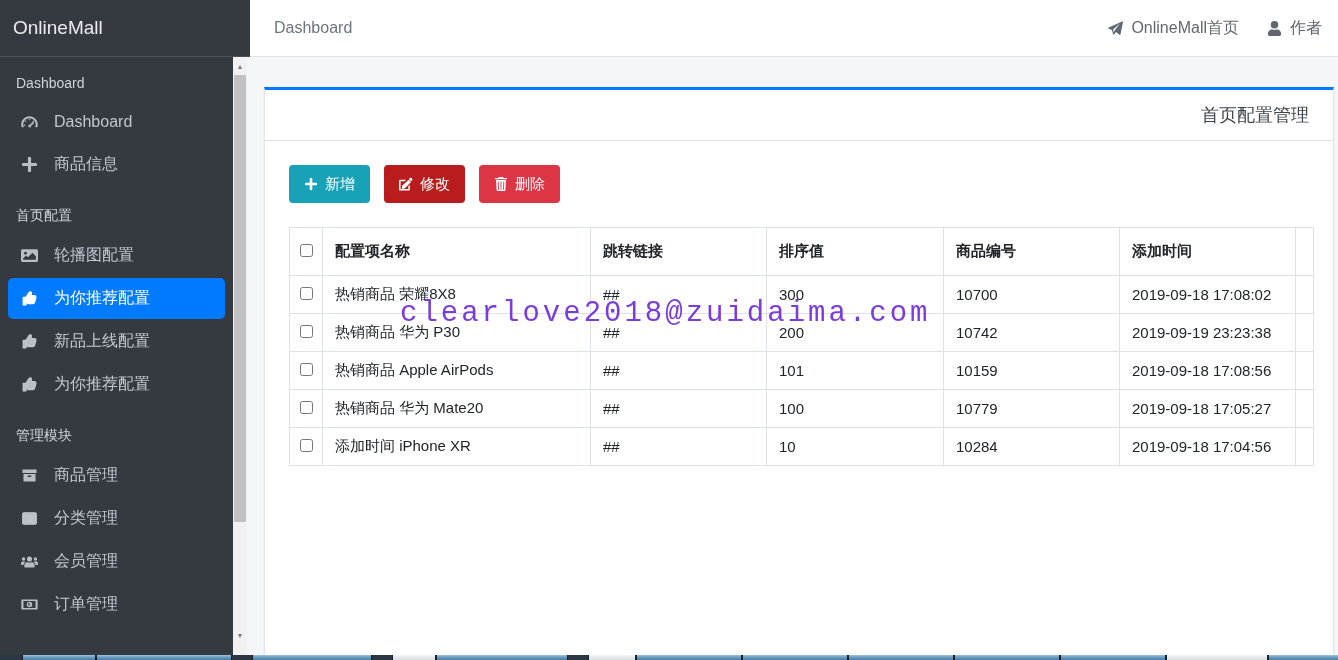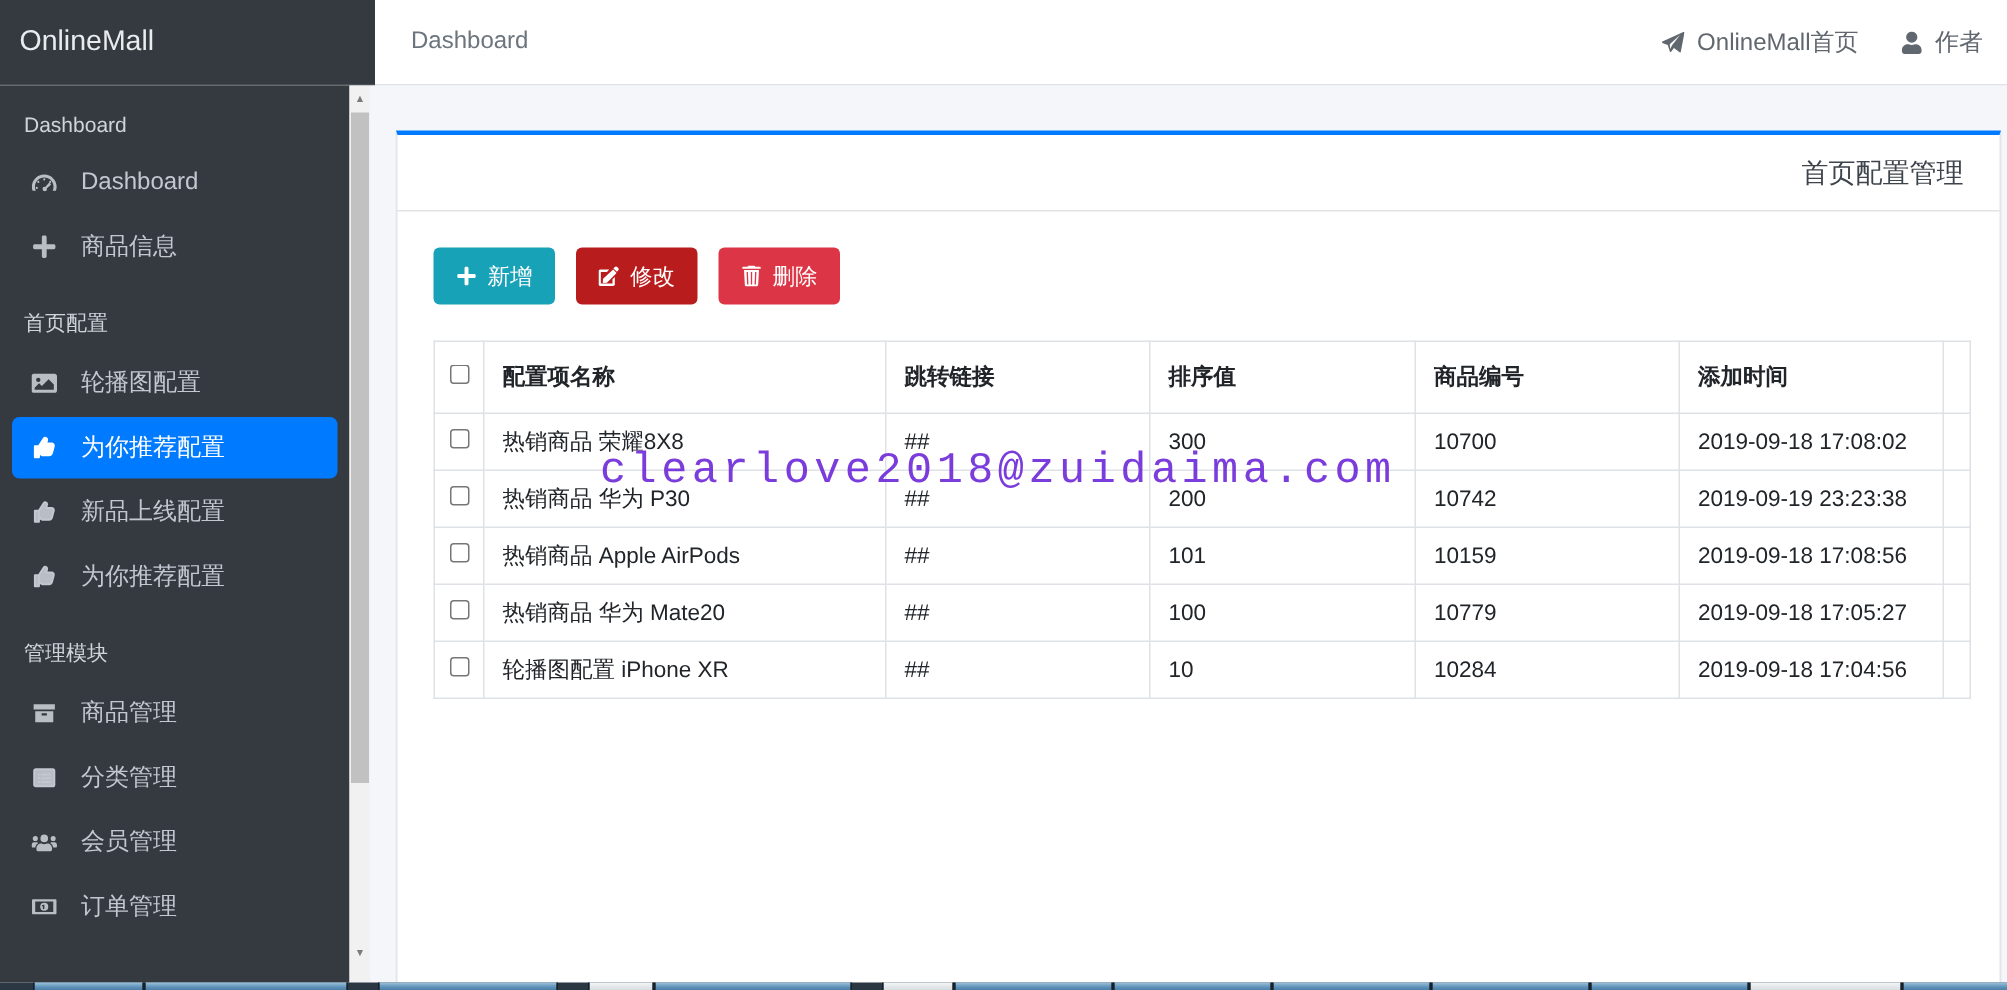--- a/index.html
+++ b/index.html
@@ -306,21 +306,21 @@
               <td class="chk"><input type="checkbox" style=""></td>
               <td>热销商品 华为 Mate20</td>
               <td>##</td>
               <td>100</td>
               <td>10779</td>
               <td>2019-09-18 17:05:27</td>
               <td></td>
             </tr>
             <tr>
               <td class="chk"><input type="checkbox" style=""></td>
-              <td>轮播图配置 iPhone XR</td>
+              <td>添加时间 iPhone XR</td>
               <td>##</td>
               <td>10</td>
               <td>10284</td>
               <td>2019-09-18 17:04:56</td>
               <td></td>
             </tr>
           </tbody>
         </table>
     </div>
   </div>

